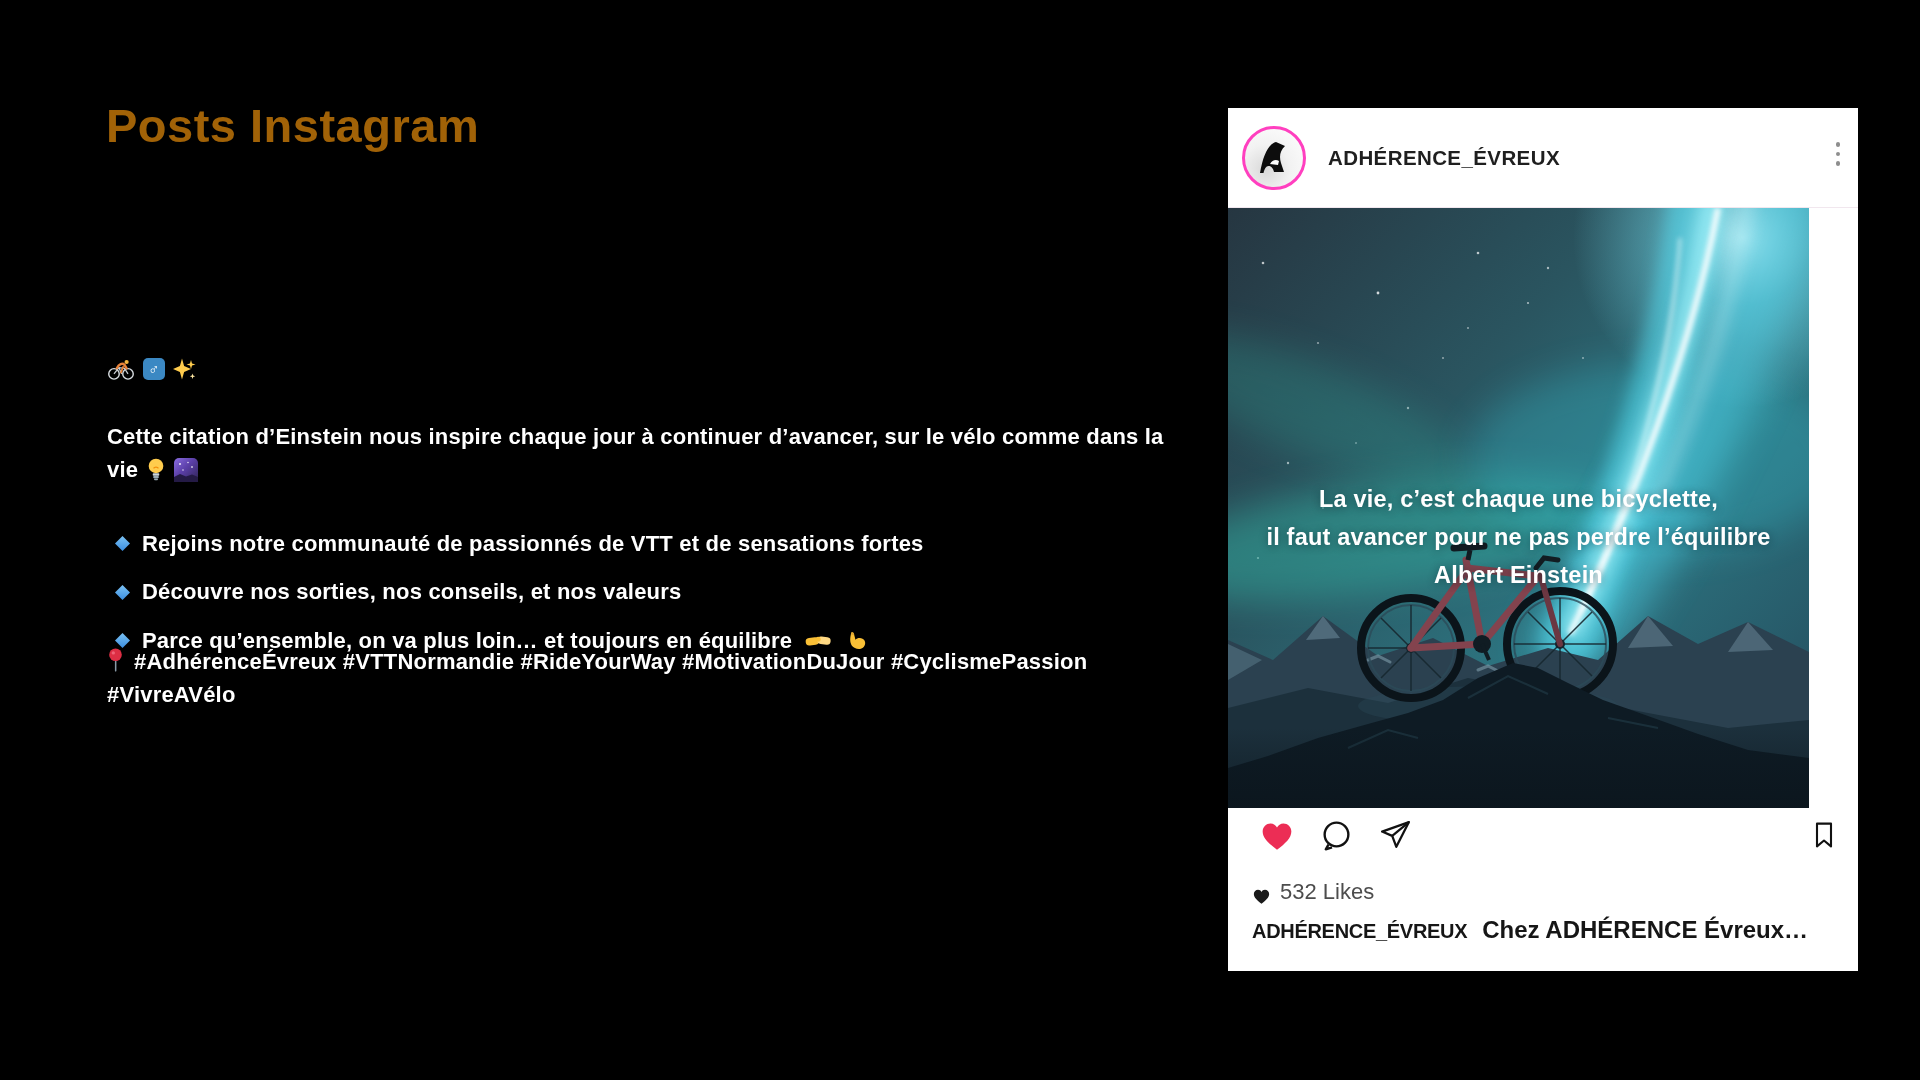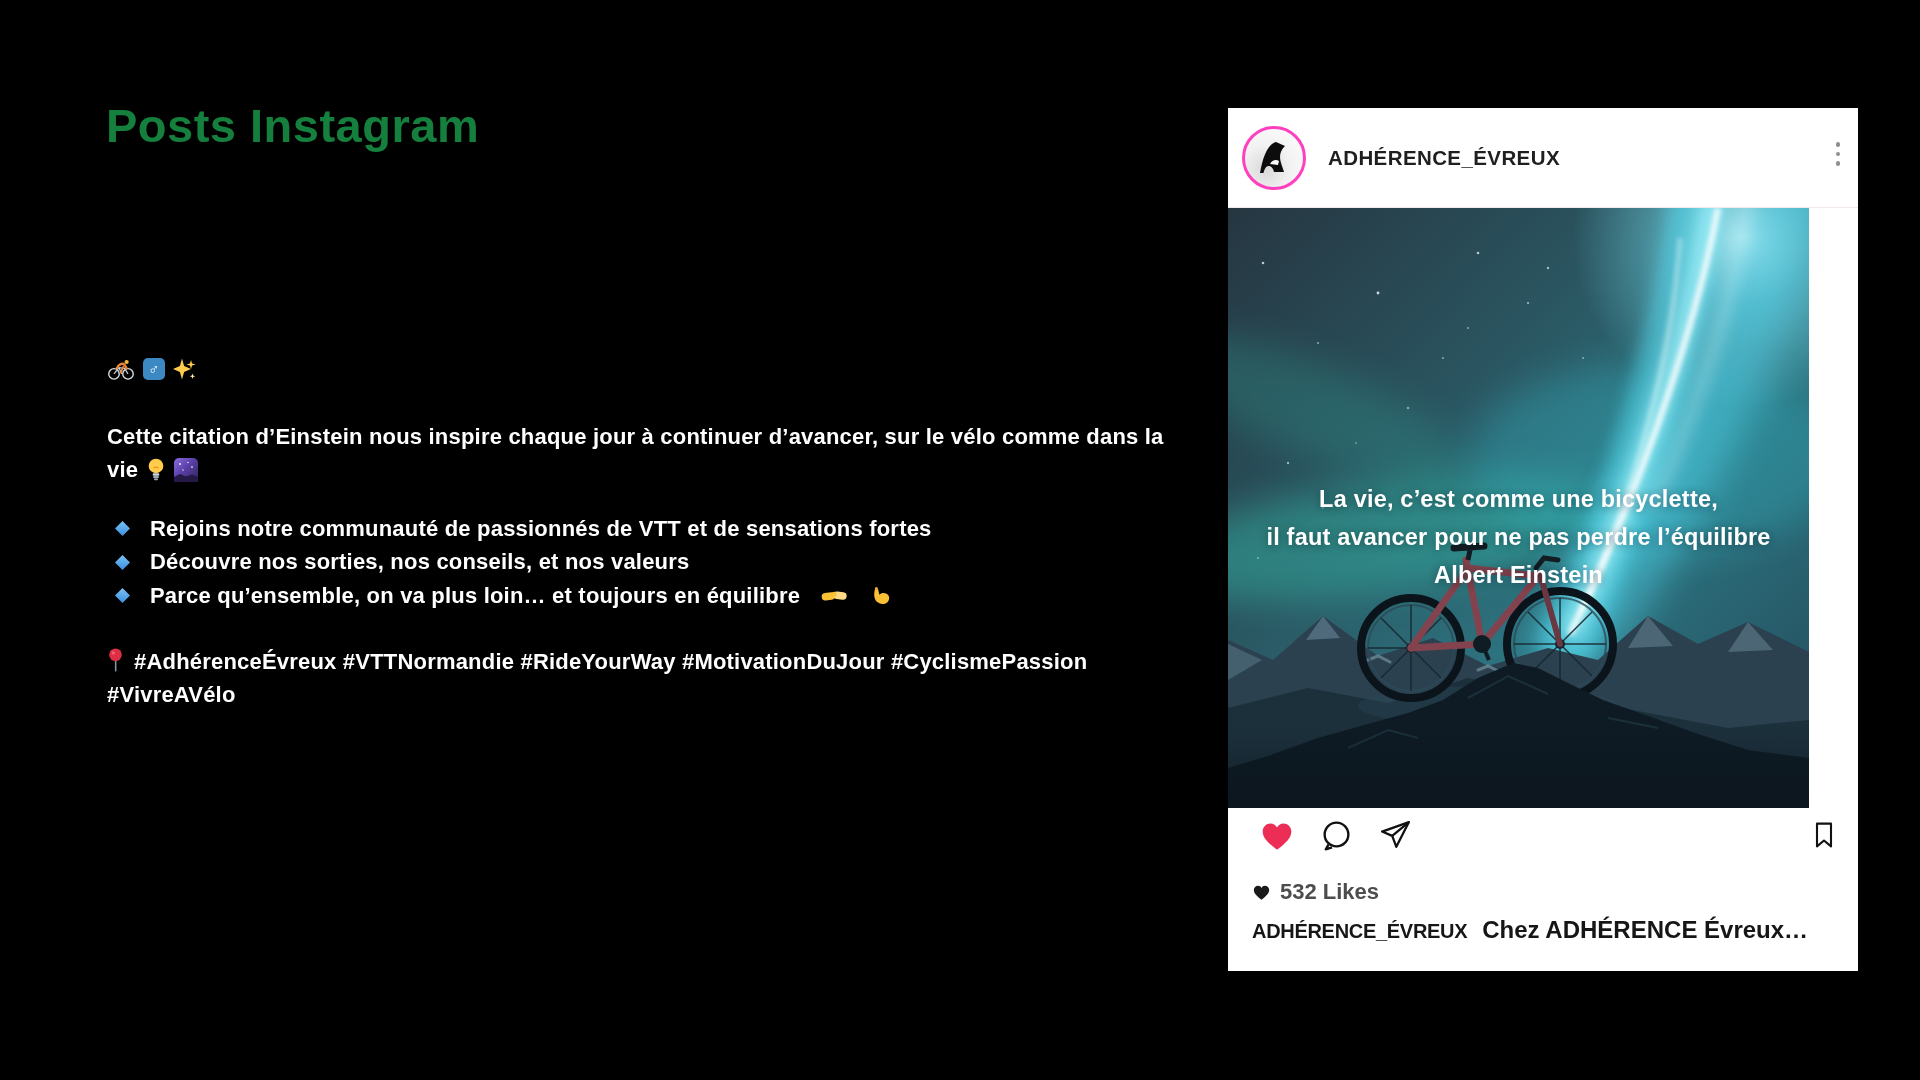--- a/index.html
+++ b/index.html
@@ -2,29 +2,29 @@
 <html><head>
 <meta charset="utf-8">
 <style>
   * { margin:0; padding:0; box-sizing:border-box; }
   html,body { background:#000; }
   body { font-family:"Liberation Sans", sans-serif; }
   .stage { position:relative; width:1920px; height:1080px; background:#000; overflow:hidden; }
 
   
   .slide-title { position:absolute; left:106px; top:98px; font-size:47px; font-weight:800;
-                 letter-spacing:.5px; color:#15803d; }
+                 letter-spacing:.5px; color:#a16207; }
 
   .copyblock { position:absolute; left:107px; color:#fff; font-weight:700; font-size:22px; }
   .copyline { display:flex; align-items:center; white-space:nowrap; height:33.5px; gap:8px; letter-spacing:.2px; }
   .b-p1 { top:352px; }
   .b-p2 { top:402px;margin-top:18px; }
   .b-bullets { top:512px; }
   .b-tags { top:645px;text-align:right; }
-  .bulletline { padding-left:8px; gap:20px; }
+  .bulletline { padding-left:8px; gap:12px;margin-top:15px; }
   .emoji { display:inline-flex; align-items:center; justify-content:center; flex:0 0 auto; }
   .male-badge { width:22px; height:22px; background:#3B88C3; border-radius:5px; color:#fff;
                 font-size:15px; font-weight:700; display:inline-flex; align-items:center; justify-content:center; }
 
   
   .ig-card { position:absolute; left:1228px; top:108px; width:630px; height:863px; background:#fff; }
 
   .ig-header { position:absolute; left:0; top:0; width:100%; height:100px; background:#fff;
                display:flex; align-items:center; padding-left:14px; border-bottom:1px solid #f1e7ee; }
   .ig-avatar { width:64px; height:64px; border-radius:50%; border:3.5px solid #FF3FBF;
@@ -37,22 +37,22 @@
   .ig-image { position:absolute; left:0; top:100px; width:581px; height:600px; overflow:hidden; background:#22404c; }
   .ig-image svg.scene { position:absolute; left:0; top:0; }
   .ig-quote { position:absolute; left:0; top:272px; width:100%; text-align:center; color:#fff;
               font-weight:700; font-size:23.5px; line-height:38px; letter-spacing:.2px;
               text-shadow:0 1px 8px rgba(0,20,30,.45); white-space:nowrap; }
 
   .ig-footer { position:absolute; left:0; top:700px; width:100%; height:163px; background:#fff; }
   .ig-actions { position:absolute; left:32px; top:11px; display:flex; align-items:center; gap:26px; }
   .ig-actions .act { display:inline-flex; cursor:pointer; }
   .ig-save { position:absolute; right:20px; top:11px; cursor:pointer; }
-  .ig-likes { position:absolute; left:24px; top:71px; display:flex; align-items:center; gap:9px;
-              font-size:22px; font-weight:700; color:#4d4d4d; }
+  .ig-likes { position:absolute; left:24px; top:71px; display:flex; align-items:flex-end; gap:9px;
+              font-size:22px; font-weight:400; color:#4d4d4d; }
   .ig-caption { position:absolute; left:24px; top:108px; display:flex; align-items:baseline; gap:15px; color:#161616; }
   .ig-caption .cap-user { font-size:20px; font-weight:700; letter-spacing:-0.3px; }
   .ig-caption .cap-text { font-size:24px; font-weight:700; }
 </style>
 </head>
 <body>
 
 <div class="stage">
 
   <div class="slide-title">Posts Instagram</div>
@@ -298,21 +298,21 @@
         <path d="M0 600 L0 560 L40 548 L90 530 L140 516 L180 505 L215 492 L250 470 L285 455 L310 460 L340 475 L375 492 L420 508 L470 526 L520 542 L581 550 L581 600 Z" fill="#0e1b24"></path>
         <g stroke="#24414d" stroke-width="2" opacity=".55" fill="none">
           <path d="M120 540 L160 522 L190 530"></path>
             <path d="M240 490 L280 468 L320 486"></path>
             <path d="M380 510 L430 520"></path>
         </g>
         <rect y="520" width="581" height="80" fill="url(#botfade)"></rect>
       </svg>
 
       <div class="ig-quote">
-        <div>La vie, c’est comme une bicyclette,</div>
+        <div>La vie, c’est chaque une bicyclette,</div>
         <div>il faut avancer pour ne pas perdre l’équilibre</div>
         <div>Albert Einstein</div>
       </div>
     </div>
 
     <div class="ig-footer">
       <div class="ig-actions">
         <span class="act">
           <svg width="34" height="32" viewBox="0 0 32 30">
             <path d="M16 28 C8 22 2.5 16.8 2.5 10.8 C2.5 6.3 6 3.2 9.9 3.2 C12.7 3.2 14.9 4.8 16 7 C17.1 4.8 19.3 3.2 22.1 3.2 C26 3.2 29.5 6.3 29.5 10.8 C29.5 16.8 24 22 16 28 Z" fill="#EC2D55"></path>

